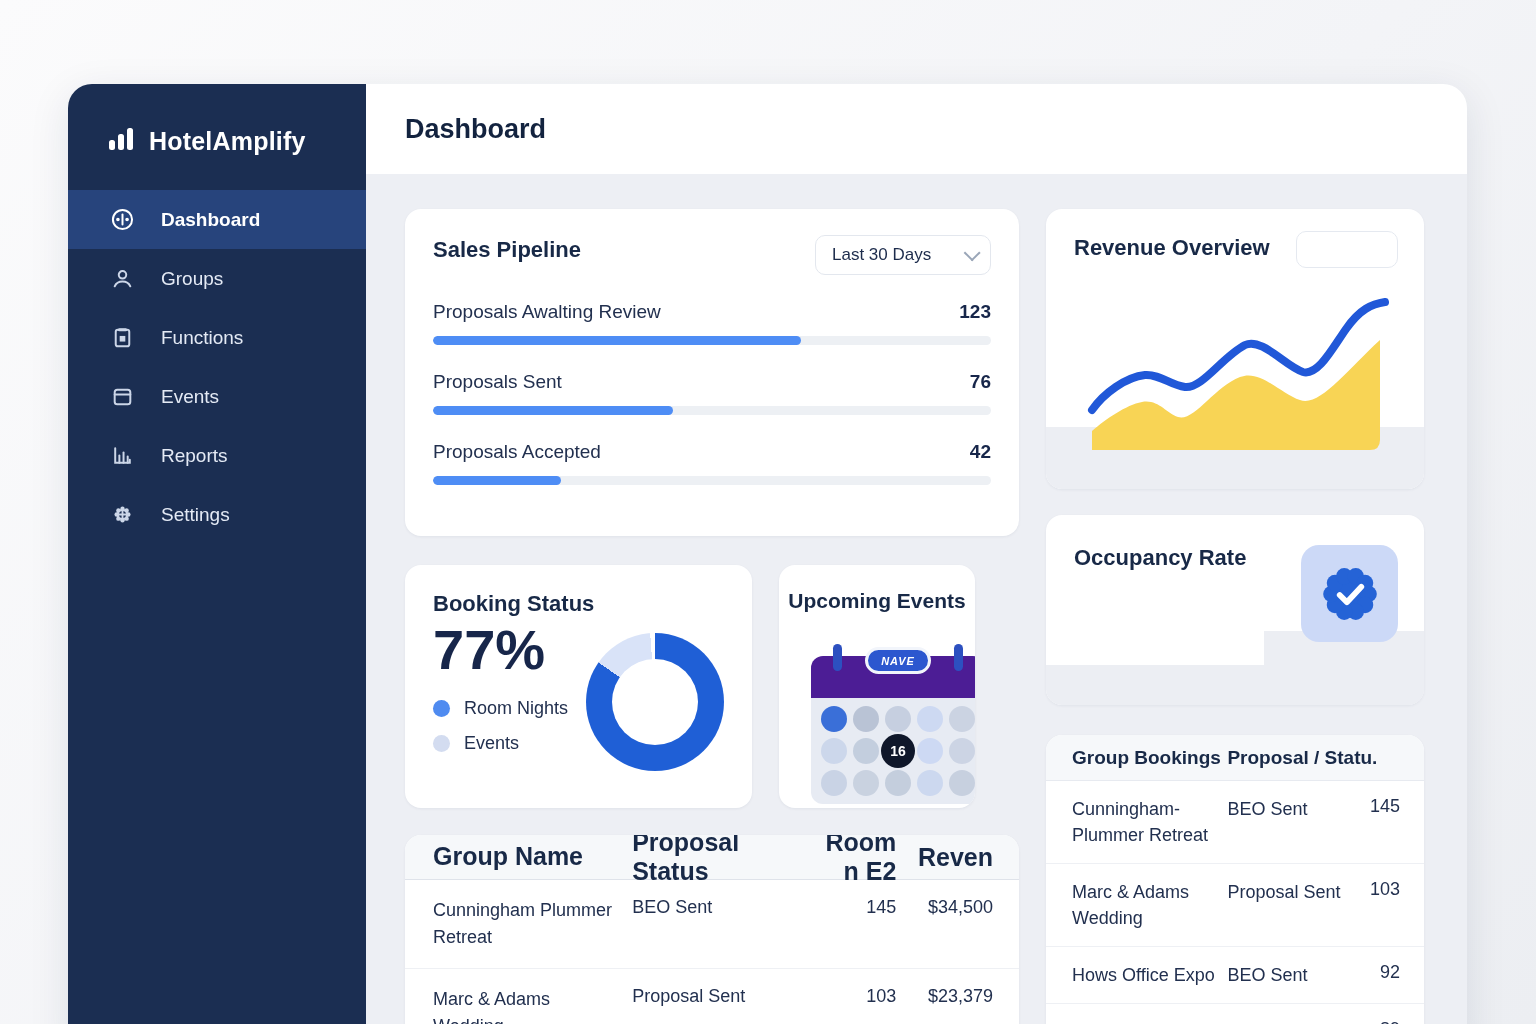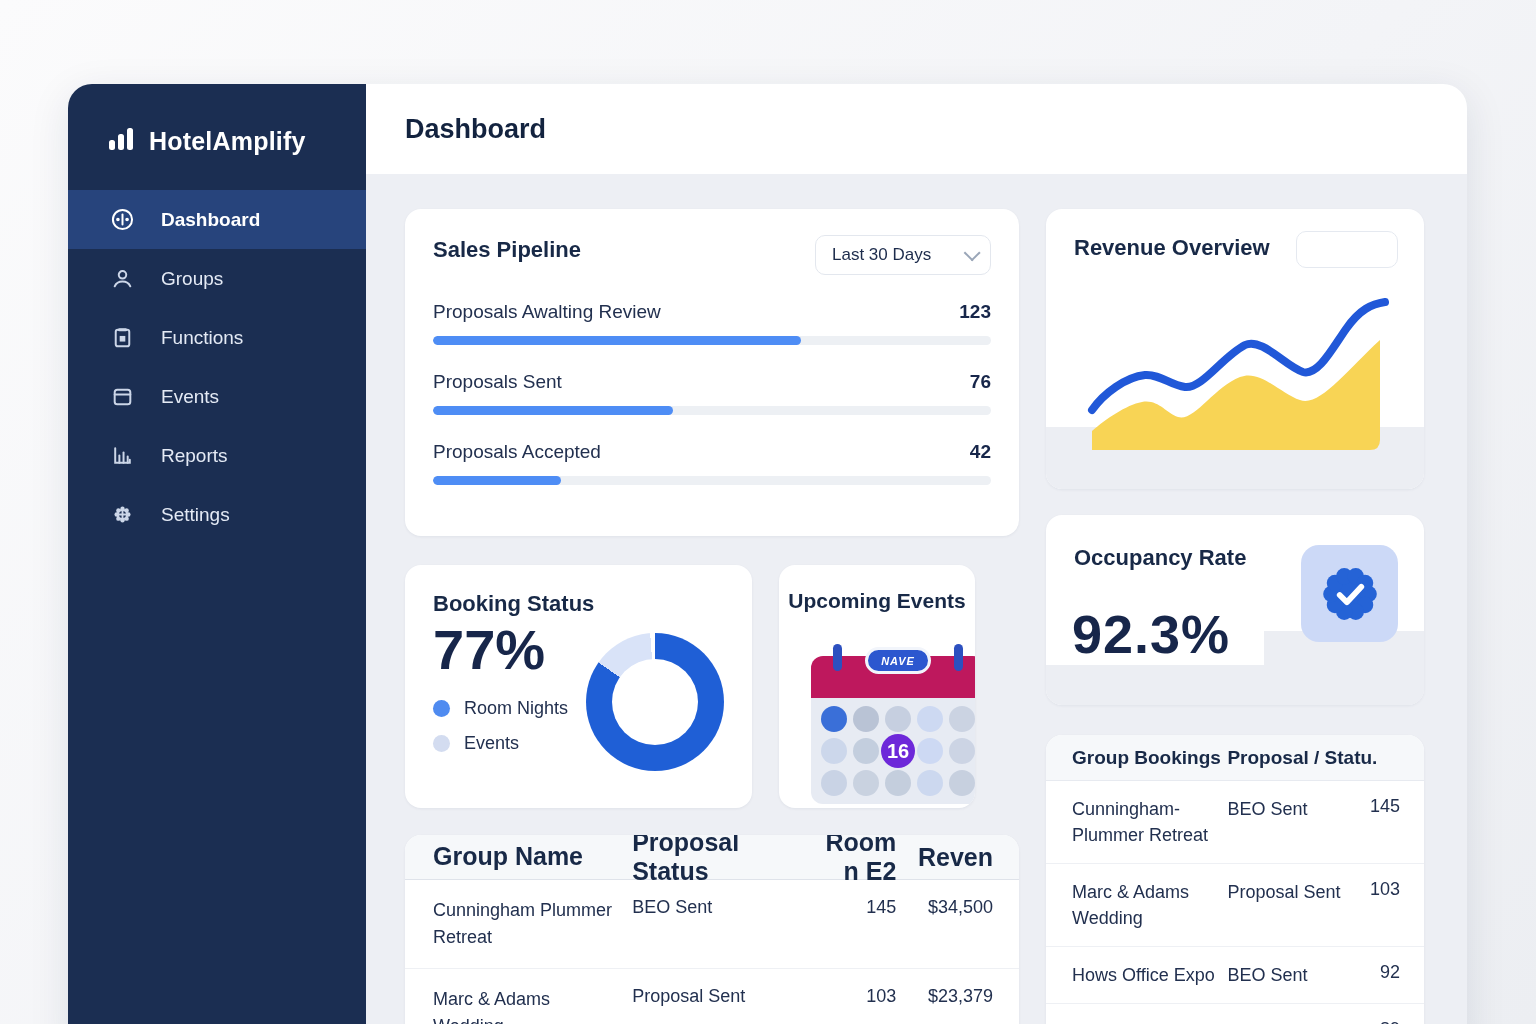--- a/index.html
+++ b/index.html
@@ -64,30 +64,30 @@
   .legend-dot { width:17px; height:17px; border-radius:50%; }
   .legend-label { font-size:18px; color:#22304f; }
   .donut { position:absolute; left:181px; top:68px; width:138px; height:138px; border-radius:50%; }
   .donut::after { content:""; position:absolute; left:26px; top:26px; width:86px; height:86px;
     border-radius:50%; background:#fff; }
 
   
   #card-events { left:413px; top:391px; width:196px; height:243px; padding:24px 0 0 0; }
   #card-events .card-title { text-align:center; font-size:21px; }
   .cal { position:absolute; left:32px; top:91px; width:174px; }
-  .cal-header { position:relative; height:42px; background:#be185d; border-radius:12px 12px 0 0; }
+  .cal-header { position:relative; height:42px; background:#4c1d95; border-radius:12px 12px 0 0; }
   .cal-peg { position:absolute; top:-12px; width:9px; height:27px; border-radius:5px; background:#2c50c0; }
   .cal-badge { position:absolute; left:50%; top:-9px; transform:translateX(-50%); min-width:66px; height:27px;
     background:#2c57cf; border:3px solid #f2f5fb; border-radius:15px; color:#fff; font-size:11px;
     font-weight:bold; font-style:italic; letter-spacing:1px; display:flex; align-items:center; justify-content:center; padding:0 10px; }
   .cal-body { background:#e7ebf3; border-radius:0 0 12px 12px; padding:8px 10px; }
   .cal-grid { display:grid; grid-template-columns:repeat(5,26px); grid-auto-rows:26px; gap:6px; justify-content:space-between; }
   .cal-dot { width:26px; height:26px; border-radius:50%; }
-  .cal-day { width:34px; height:34px; margin:-4px; border-radius:50%; background:#6d28d9; color:#fff;
-    font-size:20px; font-weight:bold; display:flex; align-items:center; justify-content:center; position:relative; z-index:2; }
+  .cal-day { width:34px; height:34px; margin:-4px; border-radius:50%; background:#0f172a; color:#fff;
+    font-size:14px; font-weight:bold; display:flex; align-items:center; justify-content:center; position:relative; z-index:2; }
 
   
   #card-occupancy { left:680px; top:341px; width:378px; height:190px; }
   #oc-band1 { height:40px; }
   #oc-band2 { left:auto; width:160px; height:74px; }
   .oc-title { padding:30px 1px 0 28px; }
   .oc-value { position:absolute; left:26px; top:88px; font-size:54px; font-weight:bold; color:#17264a; letter-spacing:1px; }
   .oc-badge { position:absolute; right:26px; top:30px; width:97px; height:97px; border-radius:18px;
     background:#ccd9f7; display:flex; align-items:center; justify-content:center; z-index:2; }
 
@@ -302,21 +302,20 @@
               <div class="cal-dot" style="background: rgb(199, 208, 223);"></div>
             </div>
         </div>
       </div>
     </section>
 
     <section class="card" id="card-occupancy">
       <div class="band" id="oc-band1"></div>
       <div class="band" id="oc-band2" style="right:0"></div>
       <div class="card-title oc-title">Occupancy Rate</div>
-      <div class="oc-value">92.3%</div>
       <div class="oc-badge">
         <svg width="66" height="66" viewBox="0 0 64 64">
           <g fill="#2563d6" id="rosette">
               <circle cx="32" cy="32" r="19"></circle>
               <circle cx="50.00" cy="32.00" r="8"></circle>
               <circle cx="46.56" cy="42.58" r="8"></circle>
               <circle cx="37.56" cy="49.12" r="8"></circle>
               <circle cx="26.44" cy="49.12" r="8"></circle>
               <circle cx="17.44" cy="42.58" r="8"></circle>
               <circle cx="14.00" cy="32.00" r="8"></circle>

